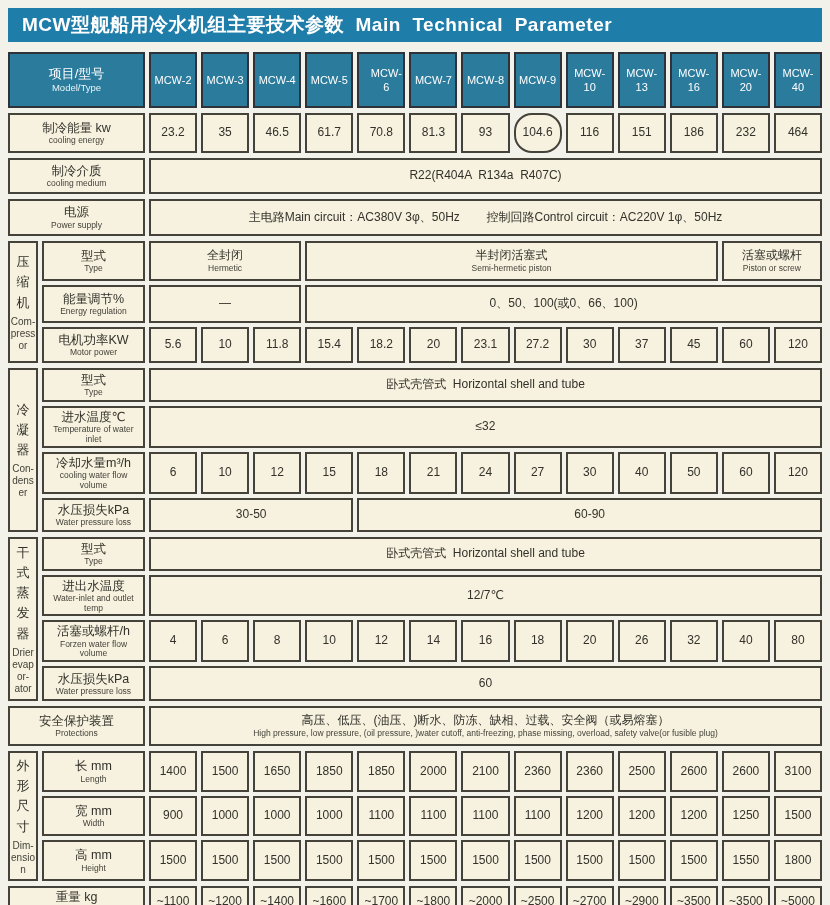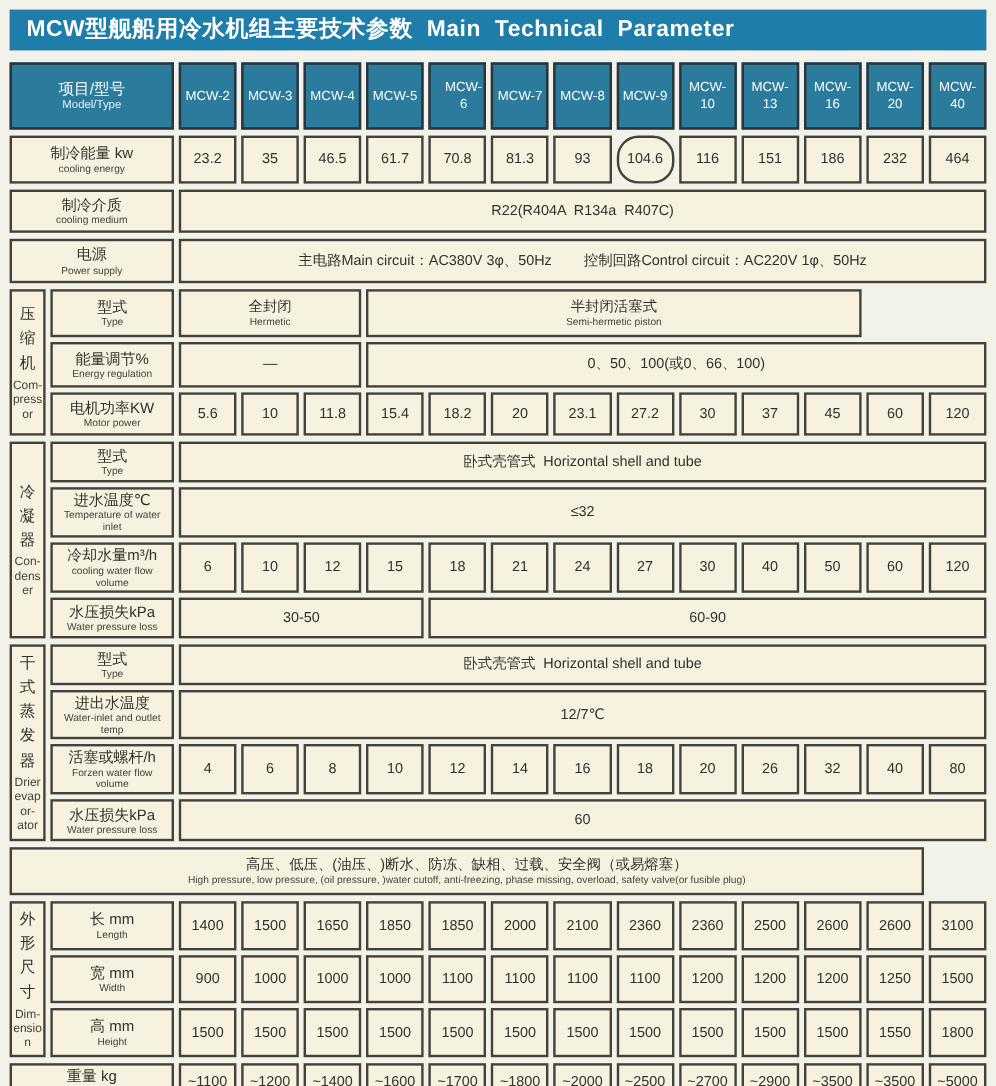--- a/index.html
+++ b/index.html
@@ -147,20 +147,24 @@
           <span class="en-line">Type</span>
         </div>
         <div class="cell" style="min-height: 40px; grid-column: span 3;">
           <span class="val">全封闭</span>
           <span class="en-line">Hermetic</span>
         </div>
         <div class="cell" style="min-height: 40px; grid-column: span 8;">
           <span class="val">半封闭活塞式</span>
           <span class="en-line">Semi-hermetic piston</span>
         </div>
+        <div class="cell" style="min-height: 40px; grid-column: span 2;">
+          <span class="val">活塞或螺杆</span>
+          <span class="en-line">Piston or screw</span>
+        </div>
         <div class="cell" style="min-height: 38px; grid-column: 2;">
           <span class="zh-line">能量调节%</span>
           <span class="en-line">Energy regulation</span>
         </div>
         <div class="cell" style="min-height: 38px; grid-column: span 3;">
           <span class="val">—</span>
         </div>
         <div class="cell" style="min-height: 38px; grid-column: span 10;">
           <span class="val">0、50、100(或0、66、100)</span>
         </div>
@@ -345,20 +349,24 @@
         </div>
         <div class="cell" style="min-height: 35px; grid-column: 2;">
           <span class="zh-line">水压损失kPa</span>
           <span class="en-line">Water pressure loss</span>
         </div>
         <div class="cell" style="min-height: 35px; grid-column: span 13;">
           <span class="val">60</span>
         </div>
       </div>
       <div class="block cols-full">
+        <div class="cell" style="min-height: 40px;">
+          <span class="zh-line">安全保护装置</span>
+          <span class="en-line">Protections</span>
+        </div>
         <div class="cell" style="min-height: 40px; grid-column: span 13;">
           <span class="val">高压、低压、(油压、)断水、防冻、缺相、过载、安全阀（或易熔塞）</span>
           <span class="en-line">High pressure, low pressure, (oil pressure, )water cutoff, anti-freezing, phase missing, overload, safety valve(or fusible plug)</span>
         </div>
       </div>
       <div class="block cols-side">
         <div class="cell side-cell" style="grid-area: 1 / 1 / span 3;">
           <span class="side-zh">外形尺寸</span>
           <span class="side-en">Dim-ension</span>
         </div>

